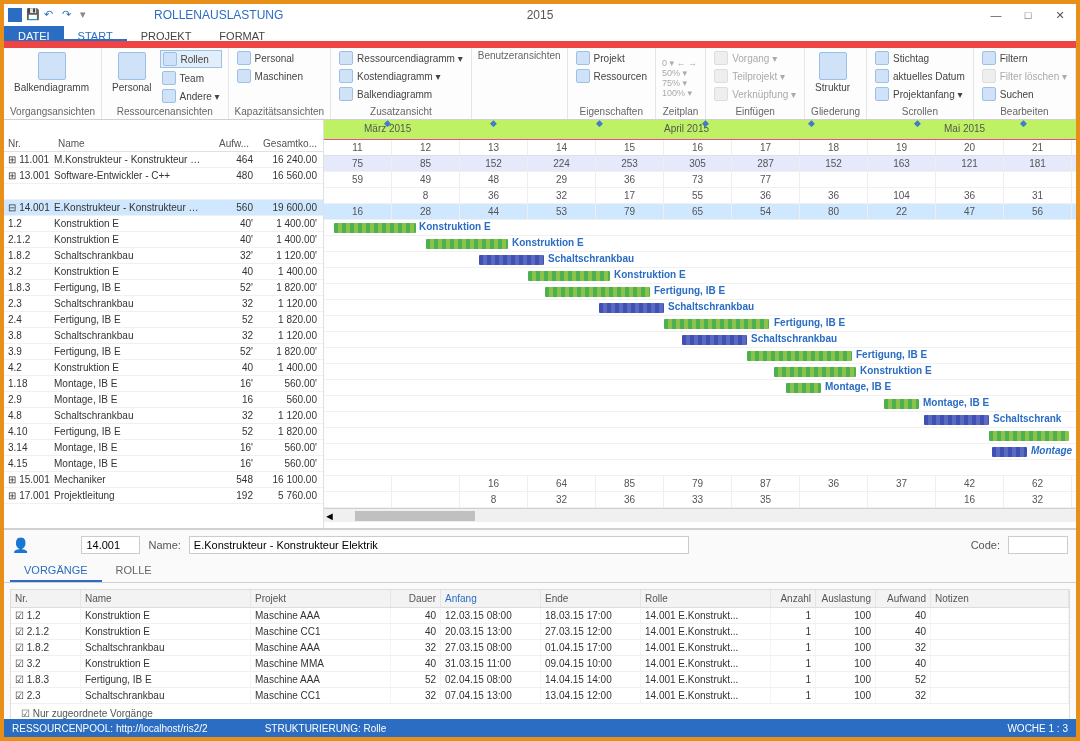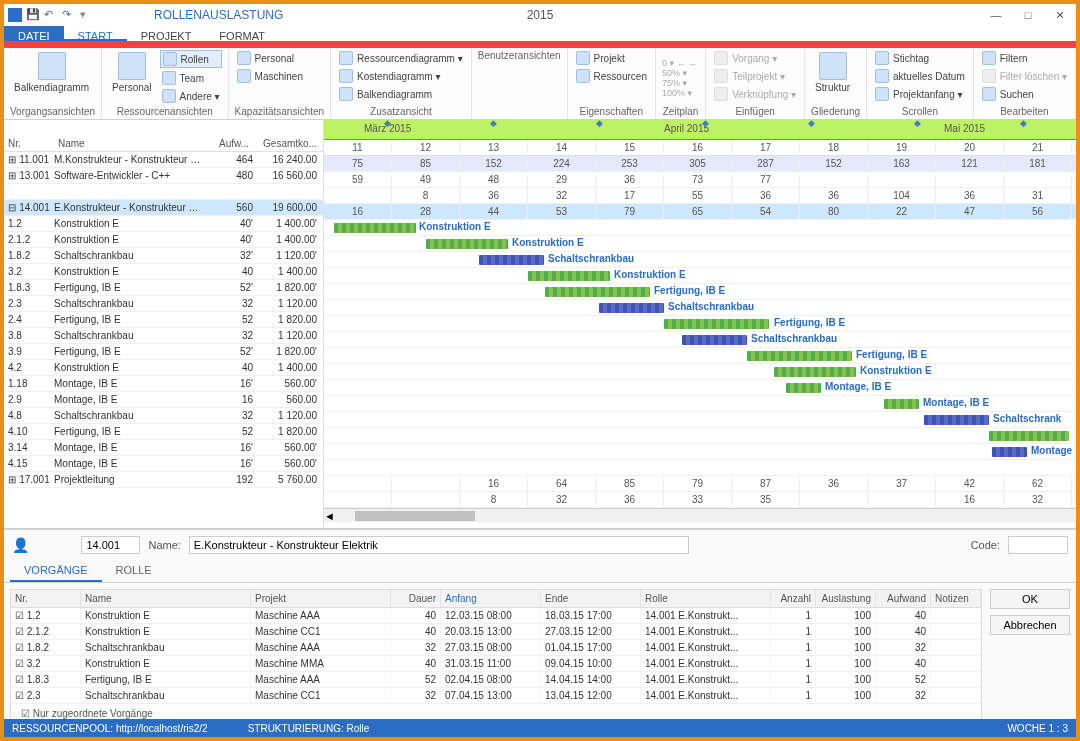--- a/index.html
+++ b/index.html
@@ -401,20 +401,26 @@
             <div class="c-aufw">16'</div>
             <div class="c-ges">560.00'</div>
           </div>
           <div class="lrow">
             <div class="c-nr">4.15</div>
             <div class="c-name">Montage, IB E</div>
             <div class="c-aufw">16'</div>
             <div class="c-ges">560.00'</div>
           </div>
           <div class="lrow">
+            <div class="c-nr">⊞ 15.001</div>
+            <div class="c-name">Mechaniker</div>
+            <div class="c-aufw">548</div>
+            <div class="c-ges">16 100.00</div>
+          </div>
+          <div class="lrow">
             <div class="c-nr">⊞ 17.001</div>
             <div class="c-name">Projektleitung</div>
             <div class="c-aufw">192</div>
             <div class="c-ges">5 760.00</div>
           </div>
         </div>
     </div>
     <div class="right">
       <div class="thead">
         <span class="mlabel" style="left:40px">März 2015</span>
@@ -544,21 +550,21 @@
           </div>
           <div class="chartrow">
             <div class="bar blue" style="left: 600px; width: 65px;"></div>
             <div class="barlbl" style="left: 669px;">Schaltschrank</div>
           </div>
           <div class="chartrow">
             <div class="bar green" style="left: 665px; width: 80px;"></div>
           </div>
           <div class="chartrow">
             <div class="bar blue" style="left: 668px; width: 35px;"></div>
-            <div class="barlbl" style="left: 707px;">Montage</div>
+            <div class="barlbl" style="left: 707px; font-style: italic;">Montage</div>
           </div>
           <div class="chartrow"></div>
           <div class="valrow">
             <div class="cell"></div>
             <div class="cell"></div>
             <div class="cell">16</div>
             <div class="cell">64</div>
             <div class="cell">85</div>
             <div class="cell">79</div>
             <div class="cell">87</div>
@@ -691,25 +697,21 @@
               <div class="dg-ende">13.04.15 12:00</div>
               <div class="dg-rolle">14.001 E.Konstrukt...</div>
               <div class="dg-anz">1</div>
               <div class="dg-ausl">100</div>
               <div class="dg-aufw">32</div>
               <div class="dg-not"></div>
             </div>
           </div>
         <div class="dcheck">☑ <span>Nur zugeordnete Vorgänge</span></div>
       </div>
-      <div class="dbuttons">
-        <button>OK</button>
-        <button>Abbrechen</button>
-      </div>
     </div>
   </div>
 
   <div class="status">
     <span>RESSOURCENPOOL: http://localhost/ris2/2</span>
-    <span style="margin-left:40px">STRUKTURIERUNG: Rolle</span>
+    <span style="margin-left:57px">STRUKTURIERUNG: Rolle</span>
     <span class="r">WOCHE 1 : 3</span>
   </div>
 </div>
 
 </body></html>

